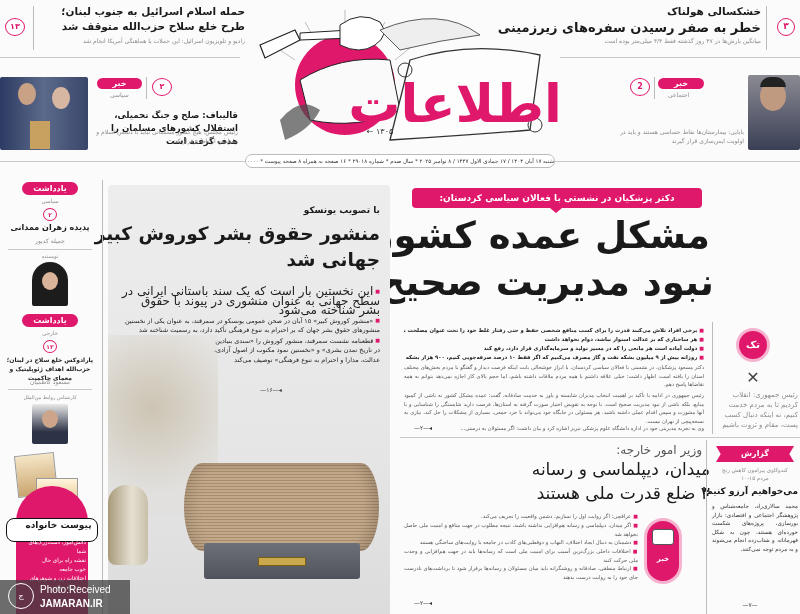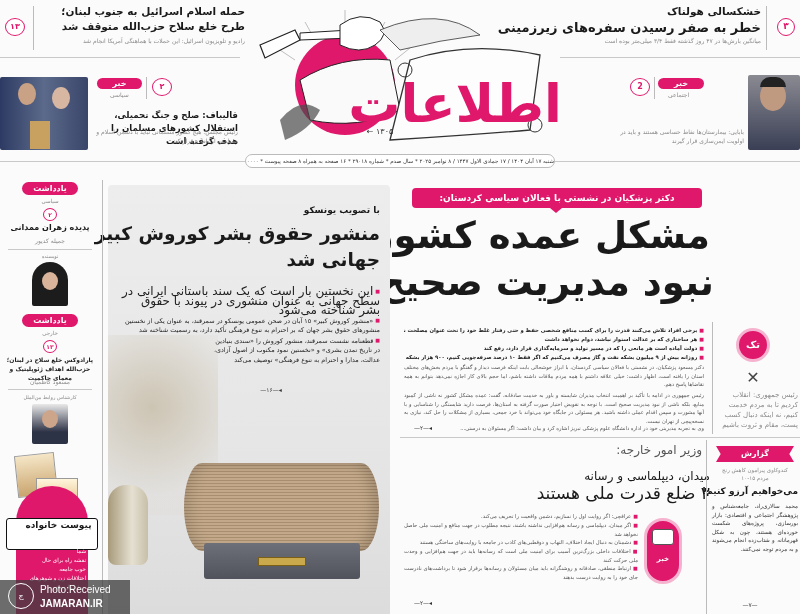--- a/index.html
+++ b/index.html
@@ -116,21 +116,21 @@
 <div class="abs" style="left:716px; top:322px; width:84px; height:112px;">
   <div class="abs" style="left:20px; top:6px; width:34px; height:34px; border-radius:50%; background:#e0186c; border:3px solid #f5b3cf; color:#fff; font-size:10px; font-weight:bold; text-align:center; line-height:28px;">تک</div>
   <div class="abs" style="left:22px; top:46px; width:30px; height:20px; font-size:16px; color:#444; text-align:center; line-height:20px;">✕</div>
   <div class="abs grey" style="left:2px; top:68px; width:80px; font-size:7px; line-height:10px; color:#8a8a8a;">رئیس جمهوری: انقلاب کردیم تا به مردم خدمت کنیم، نه اینکه دنبال کسب پست، مقام و ثروت باشیم</div>
 </div>
 
 <div class="abs hr" style="left:400px; top:437px; width:400px;"></div>
 
 <div class="abs" style="left:400px; top:440px; width:320px; height:174px;">
   <div class="abs grey" style="right:18px; top:3px; font-size:12px; color:#555;">وزیر امور خارجه:</div>
-  <div class="abs" style="right:10px; top:24px; font-size:12px; line-height:24px; white-space:nowrap;">میدان، دیپلماسی و رسانه</div>
+  <div class="abs" style="right:10px; top:17px; font-size:17px; line-height:24px; white-space:nowrap;">میدان، دیپلماسی و رسانه</div>
   <div class="abs" style="right:10px; top:41px; font-size:17px; line-height:24px; white-space:nowrap;">۳ ضلع قدرت ملی هستند</div>
   <div class="abs" style="left:4px; top:72px; width:234px;">
     <div class="body-txt bullet" style="font-size:5.3px; line-height:8.5px;">عراقچی: اگر روایت اول را نسازیم، دشمن واقعیت را تحریف می‌کند.</div>
     <div class="body-txt bullet" style="font-size:5.3px; line-height:8.5px;">اگر میدان، دیپلماسی و رسانه هم‌افزایی نداشته باشند، نتیجه مطلوب در جهت منافع و امنیت ملی حاصل نخواهد شد</div>
     <div class="body-txt bullet" style="font-size:5.3px; line-height:8.5px;">دشمنان به دنبال ایجاد اختلاف، التهاب و دوقطبی‌های کاذب در جامعه با روایت‌های ساختگی هستند</div>
     <div class="body-txt bullet" style="font-size:5.3px; line-height:8.5px;">اختلافات داخلی بزرگ‌ترین آسیب برای امنیت ملی است که رسانه‌ها باید در جهت هم‌افزایی و وحدت ملی حرکت کنند</div>
     <div class="body-txt bullet" style="font-size:5.3px; line-height:8.5px;">ارتباط منطقی، صادقانه و روشنگرانه باید میان مسئولان و رسانه‌ها برقرار شود تا برداشت‌های نادرست جای خود را به روایت درست بدهند</div>
   </div>
   <div class="abs" style="left:244px; top:78px; width:38px; height:66px; border-radius:19px; background:#e0186c; border:3px solid #f5b3cf;">
     <div style="margin:8px auto 0; width:22px; height:16px; background:#fff; border-radius:3px; border:1px solid #555;"></div>
@@ -201,21 +201,21 @@
   <div class="abs grey" style="left:0; top:82px; width:100px; text-align:center; font-size:5px;">کارشناس روابط بین‌الملل</div>
   <div class="abs" style="left:32px; top:92px; width:36px; height:40px; background:linear-gradient(#e9e9e9,#2d3346 70%); border-radius:2px;">
     <div style="position:absolute; left:10px; top:6px; width:16px; height:18px; background:#cda58a; border-radius:50%;"></div>
   </div>
 </div>
 
 <div class="abs" style="left:6px; top:450px; width:92px; height:164px;">
   <div class="abs" style="left:10px; top:4px; width:40px; height:42px; background:linear-gradient(#f5e6c7,#c9a46d); border:1px solid #999; transform:rotate(-6deg);"></div>
   <div class="abs" style="left:30px; top:28px; width:42px; height:40px; background:linear-gradient(#fff6dc,#d9a463); border:1px solid #999;"></div>
   <div class="abs" style="left:10px; top:36px; width:72px; height:128px; background:#e0186c; border-radius:36px 36px 0 0;"></div>
-  <div class="abs bold" style="left:0; top:68px; width:92px; height:32px; background:#fff; border:1.5px solid #111; border-radius:3px; text-align:center; font-size:9px; line-height:13px;padding-left:13px;">پیوست خانواده</div>
+  <div class="abs bold" style="left:0; top:68px; width:92px; height:24px; background:#fff; border:1.5px solid #111; border-radius:8px; text-align:center; font-size:9px; line-height:13px;padding-left:13px;">پیوست خانواده</div>
   <div class="abs" style="left:14px; top:88px; width:66px; color:#fff; font-size:5.5px; line-height:9px; text-align:right;">
     <div>دانش‌آموز، دست‌زرگ‌های شما</div>
     <div>نقشه راه برای حال</div>
     <div>خوب جامعه</div>
     <div>اختلافات زن و شوهرهای</div>
     <div>۱۰۰ سال پیش</div>
   </div>
 </div>
 
 <div class="abs" style="left:0; top:580px; width:130px; height:34px; background:rgba(60,60,60,0.75); direction:ltr;">

